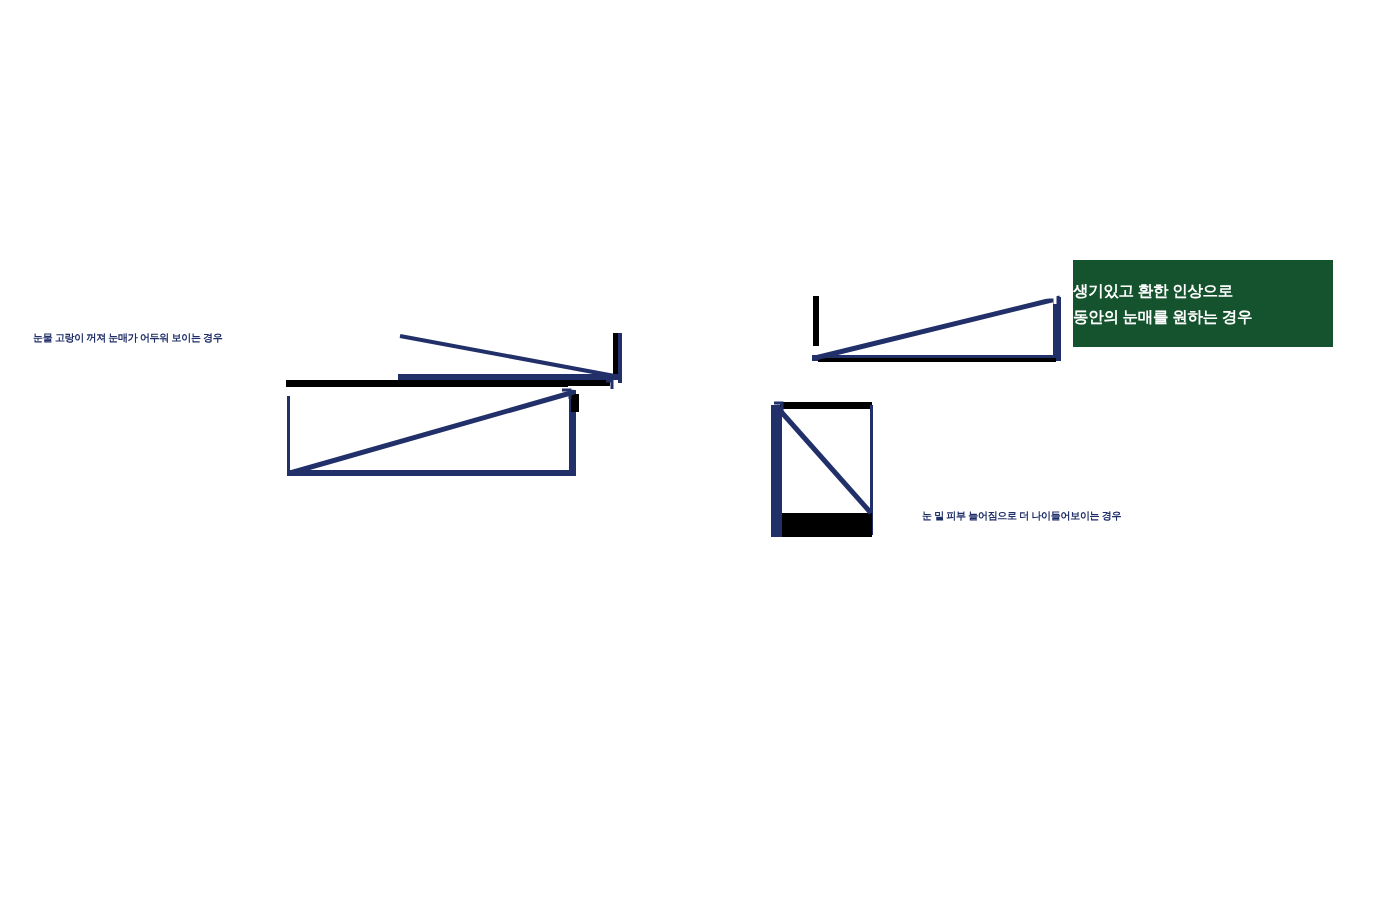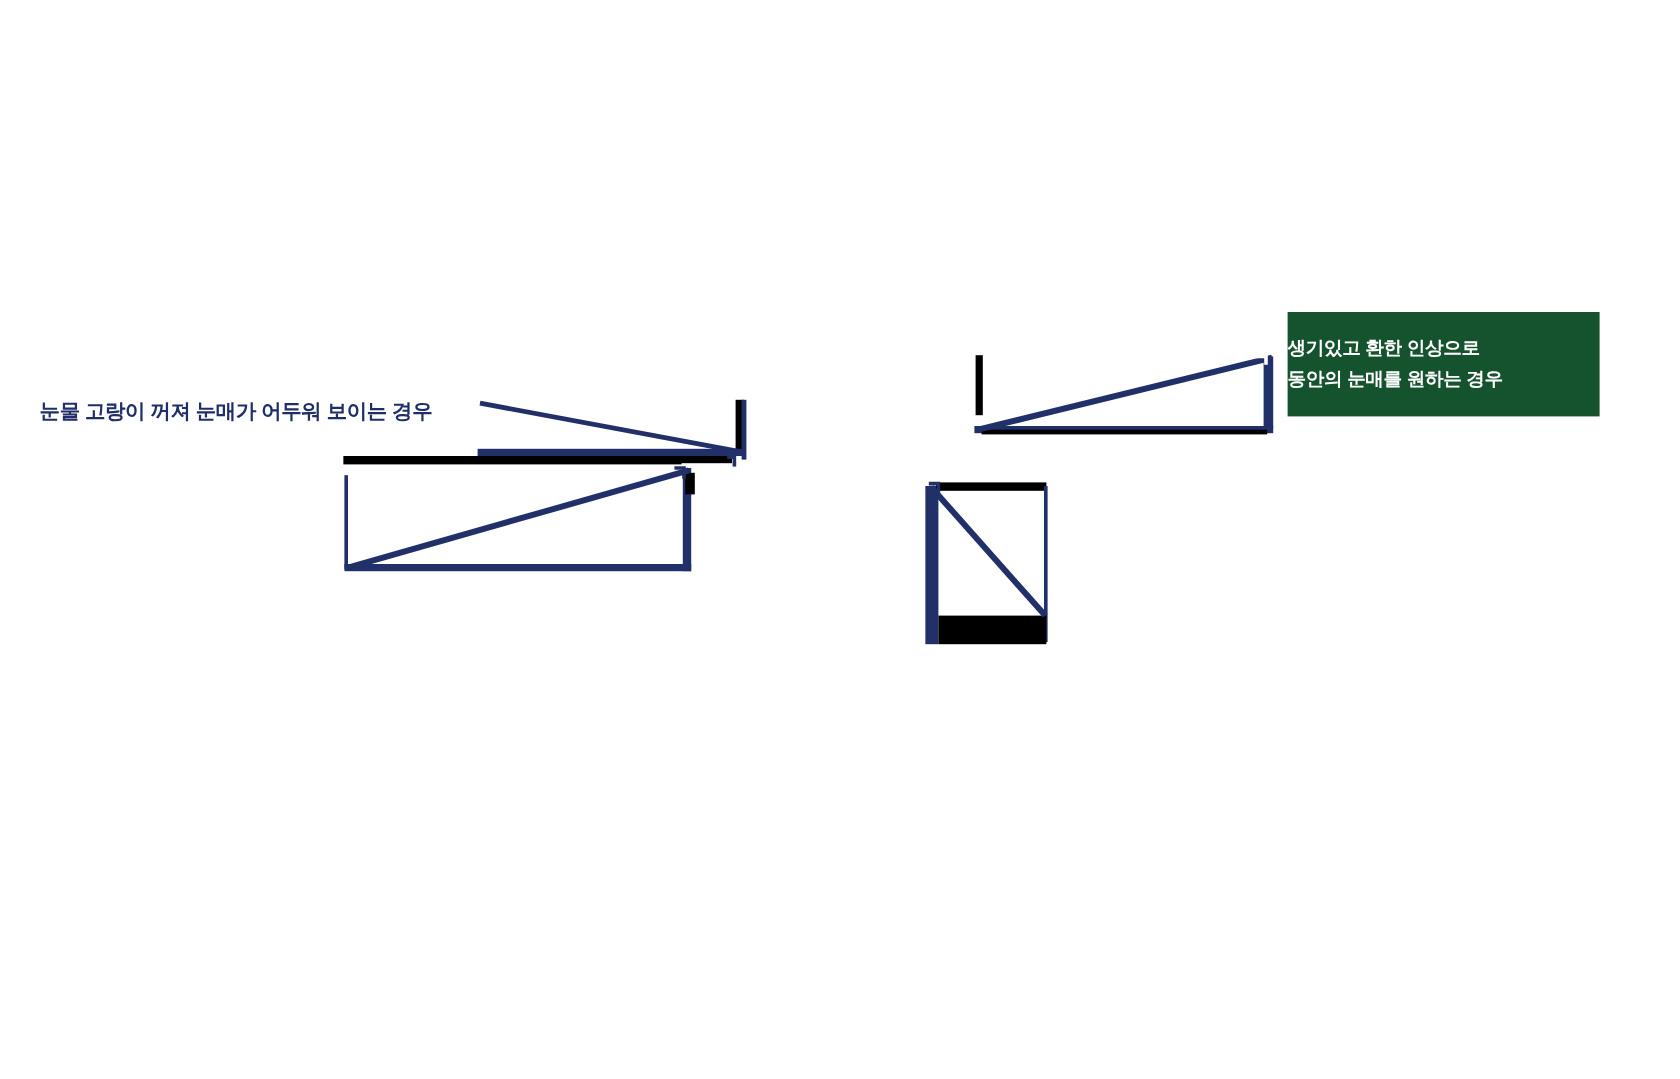--- a/index.html
+++ b/index.html
@@ -40,21 +40,21 @@
   .caption-box span { display: block; white-space: nowrap; }
 
   #caption-box-fat  { left: 4px;    top: 440px; width: 278px; height: 93px; }
   #caption-box-glow { left: 1073px; top: 260px; width: 260px; height: 87px; }
 
   
   .caption-plain {
     position: absolute;
     color: #1f2e68;
     font-weight: bold;
-    font-size: 17px;
+    font-size: 10px;
     line-height: 1.5;
     letter-spacing: -0.3px;
     white-space: nowrap;
   }
   #caption-tear  { left: 33px;  top: 330px; }
   #caption-sag   { left: 922px; top: 508px; }
 
   
   .broken-img {
     position: absolute;
@@ -138,14 +138,15 @@
       <rect x="99" y="5" width="3" height="130" fill="#22306a"></rect>
 
       <rect x="11" y="113" width="90" height="24" fill="#000000"></rect>
 
       <line x1="5" y1="6" x2="100" y2="113" stroke="#22306a" stroke-width="5"></line>
 
       <path d="M3 3 l8 0 l0 8" fill="none" stroke="#22306a" stroke-width="3"></path>
     </svg>
   </div>
 
+  <div class="caption-plain" id="caption-sag">눈 밑 피부 늘어짐으로 더 나이들어보이는 경우</div>
 
 </div>
 
 </body></html>

